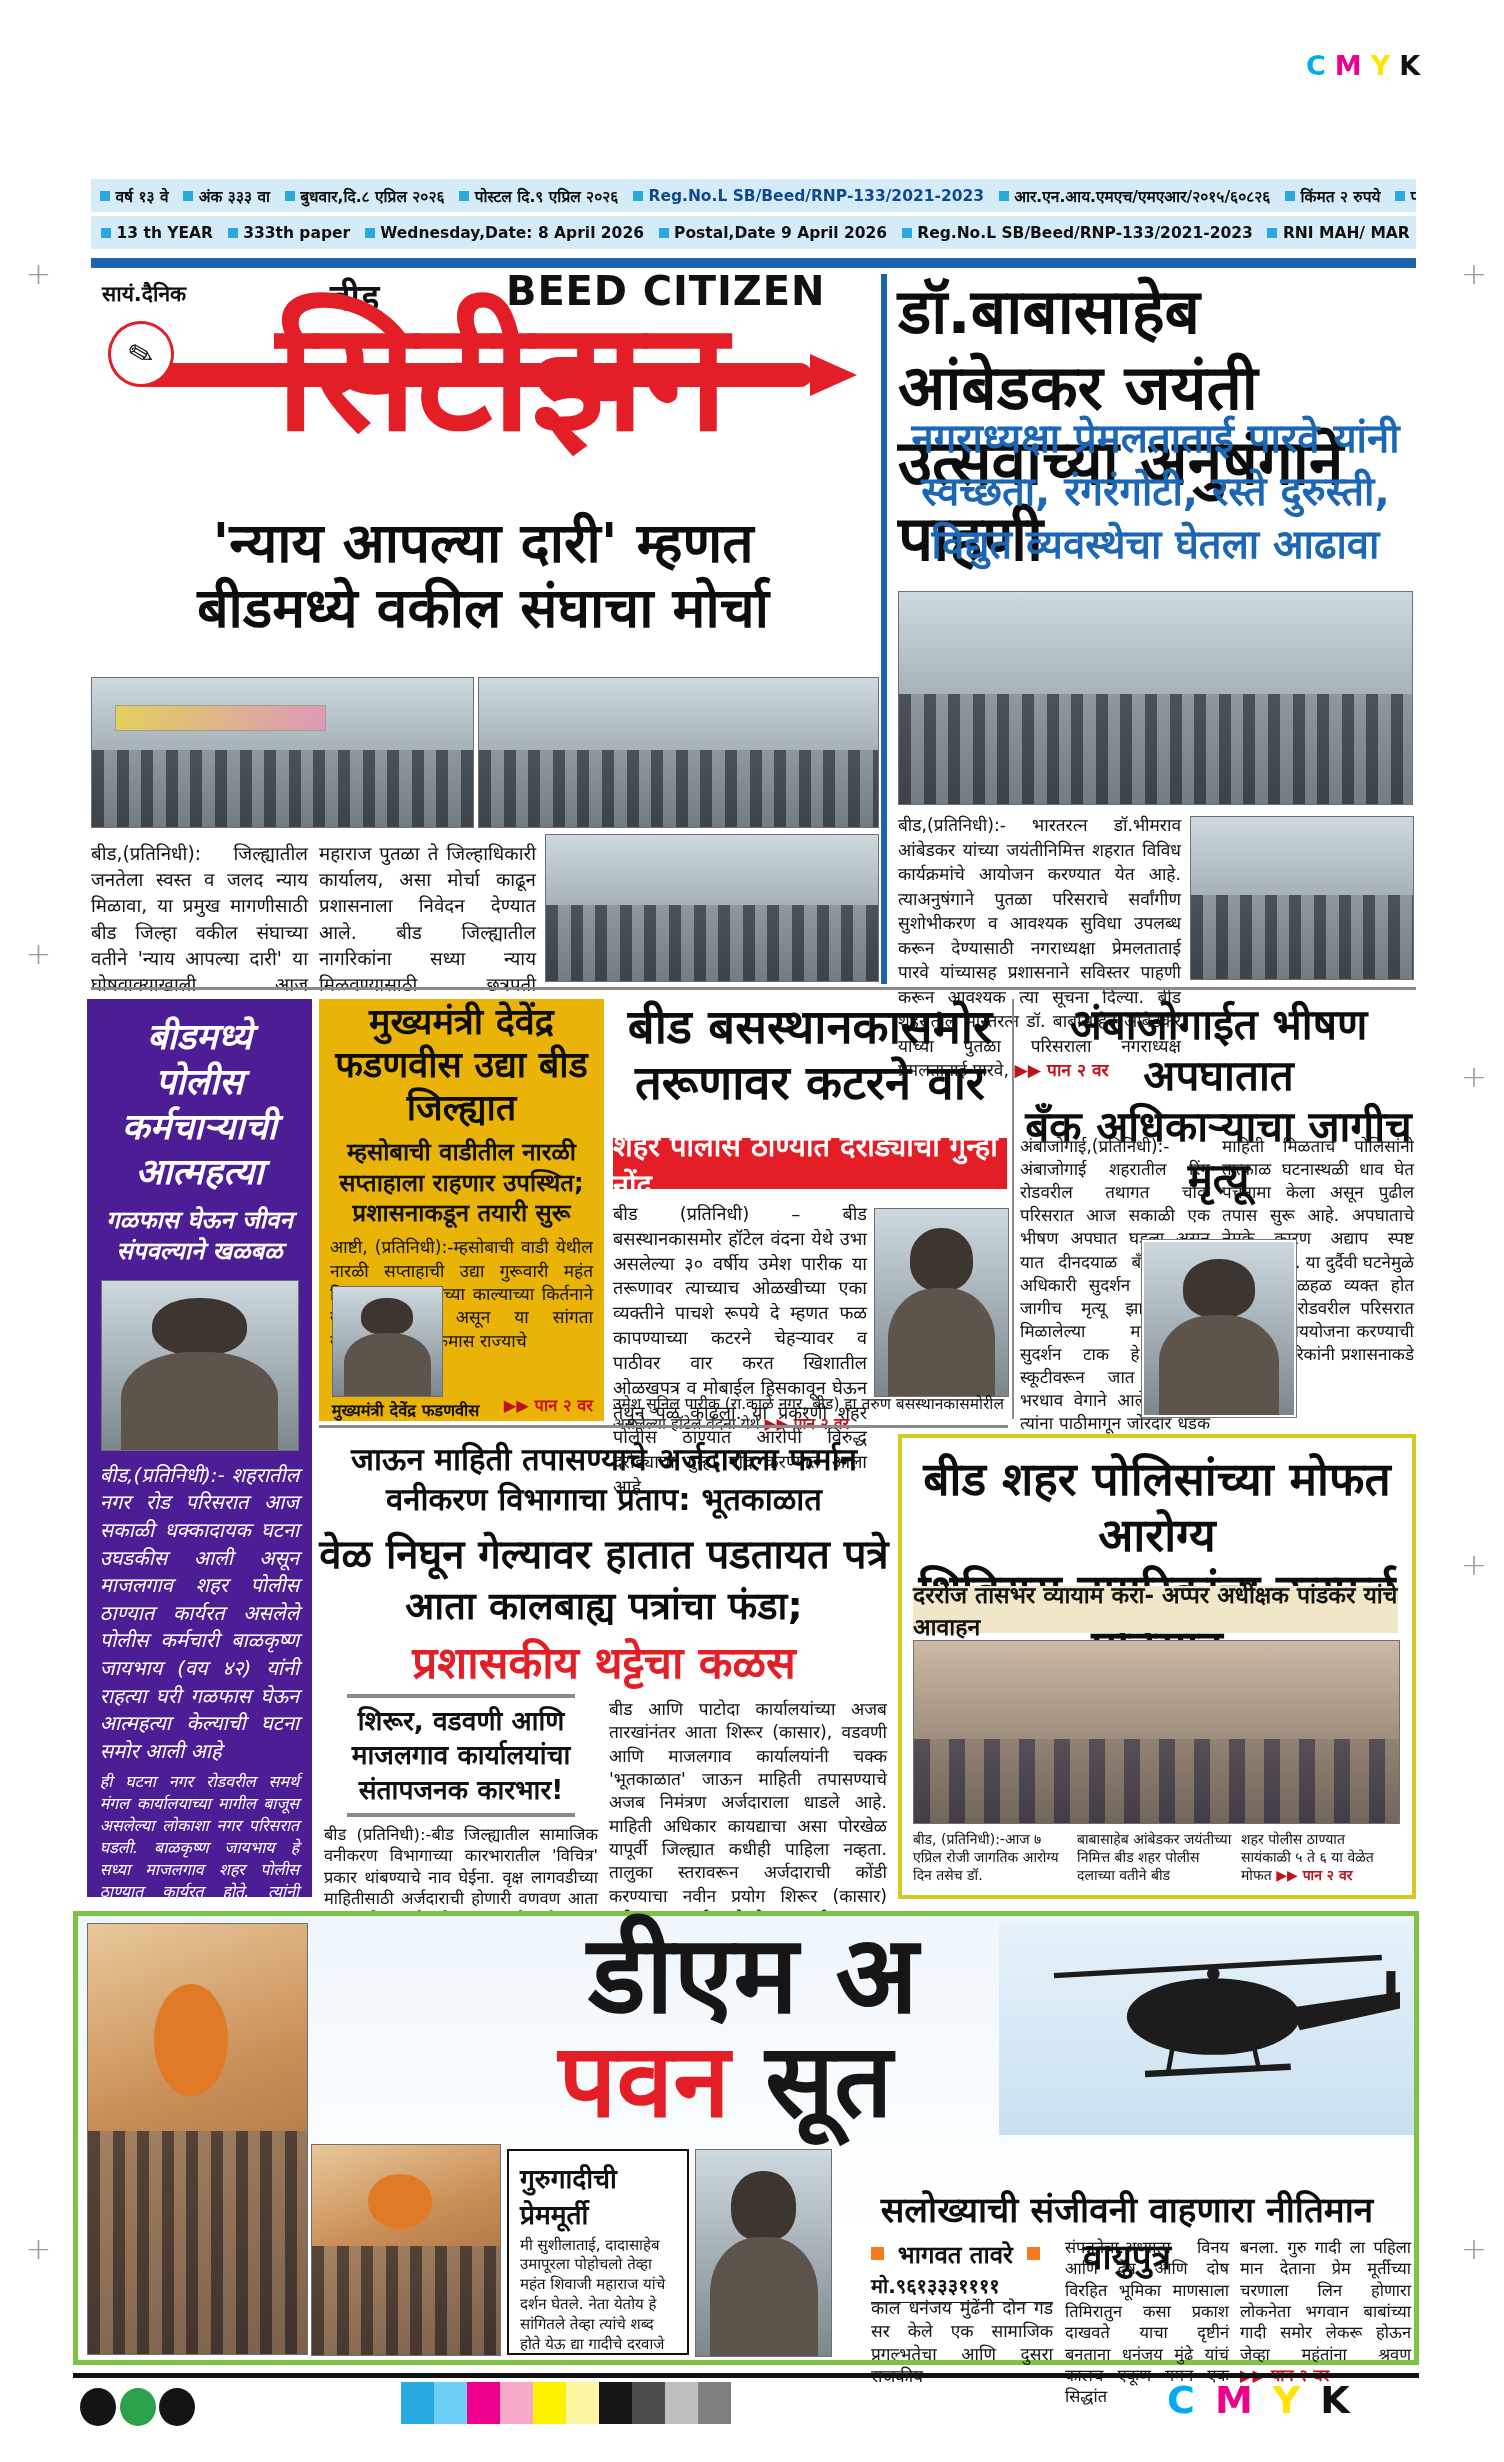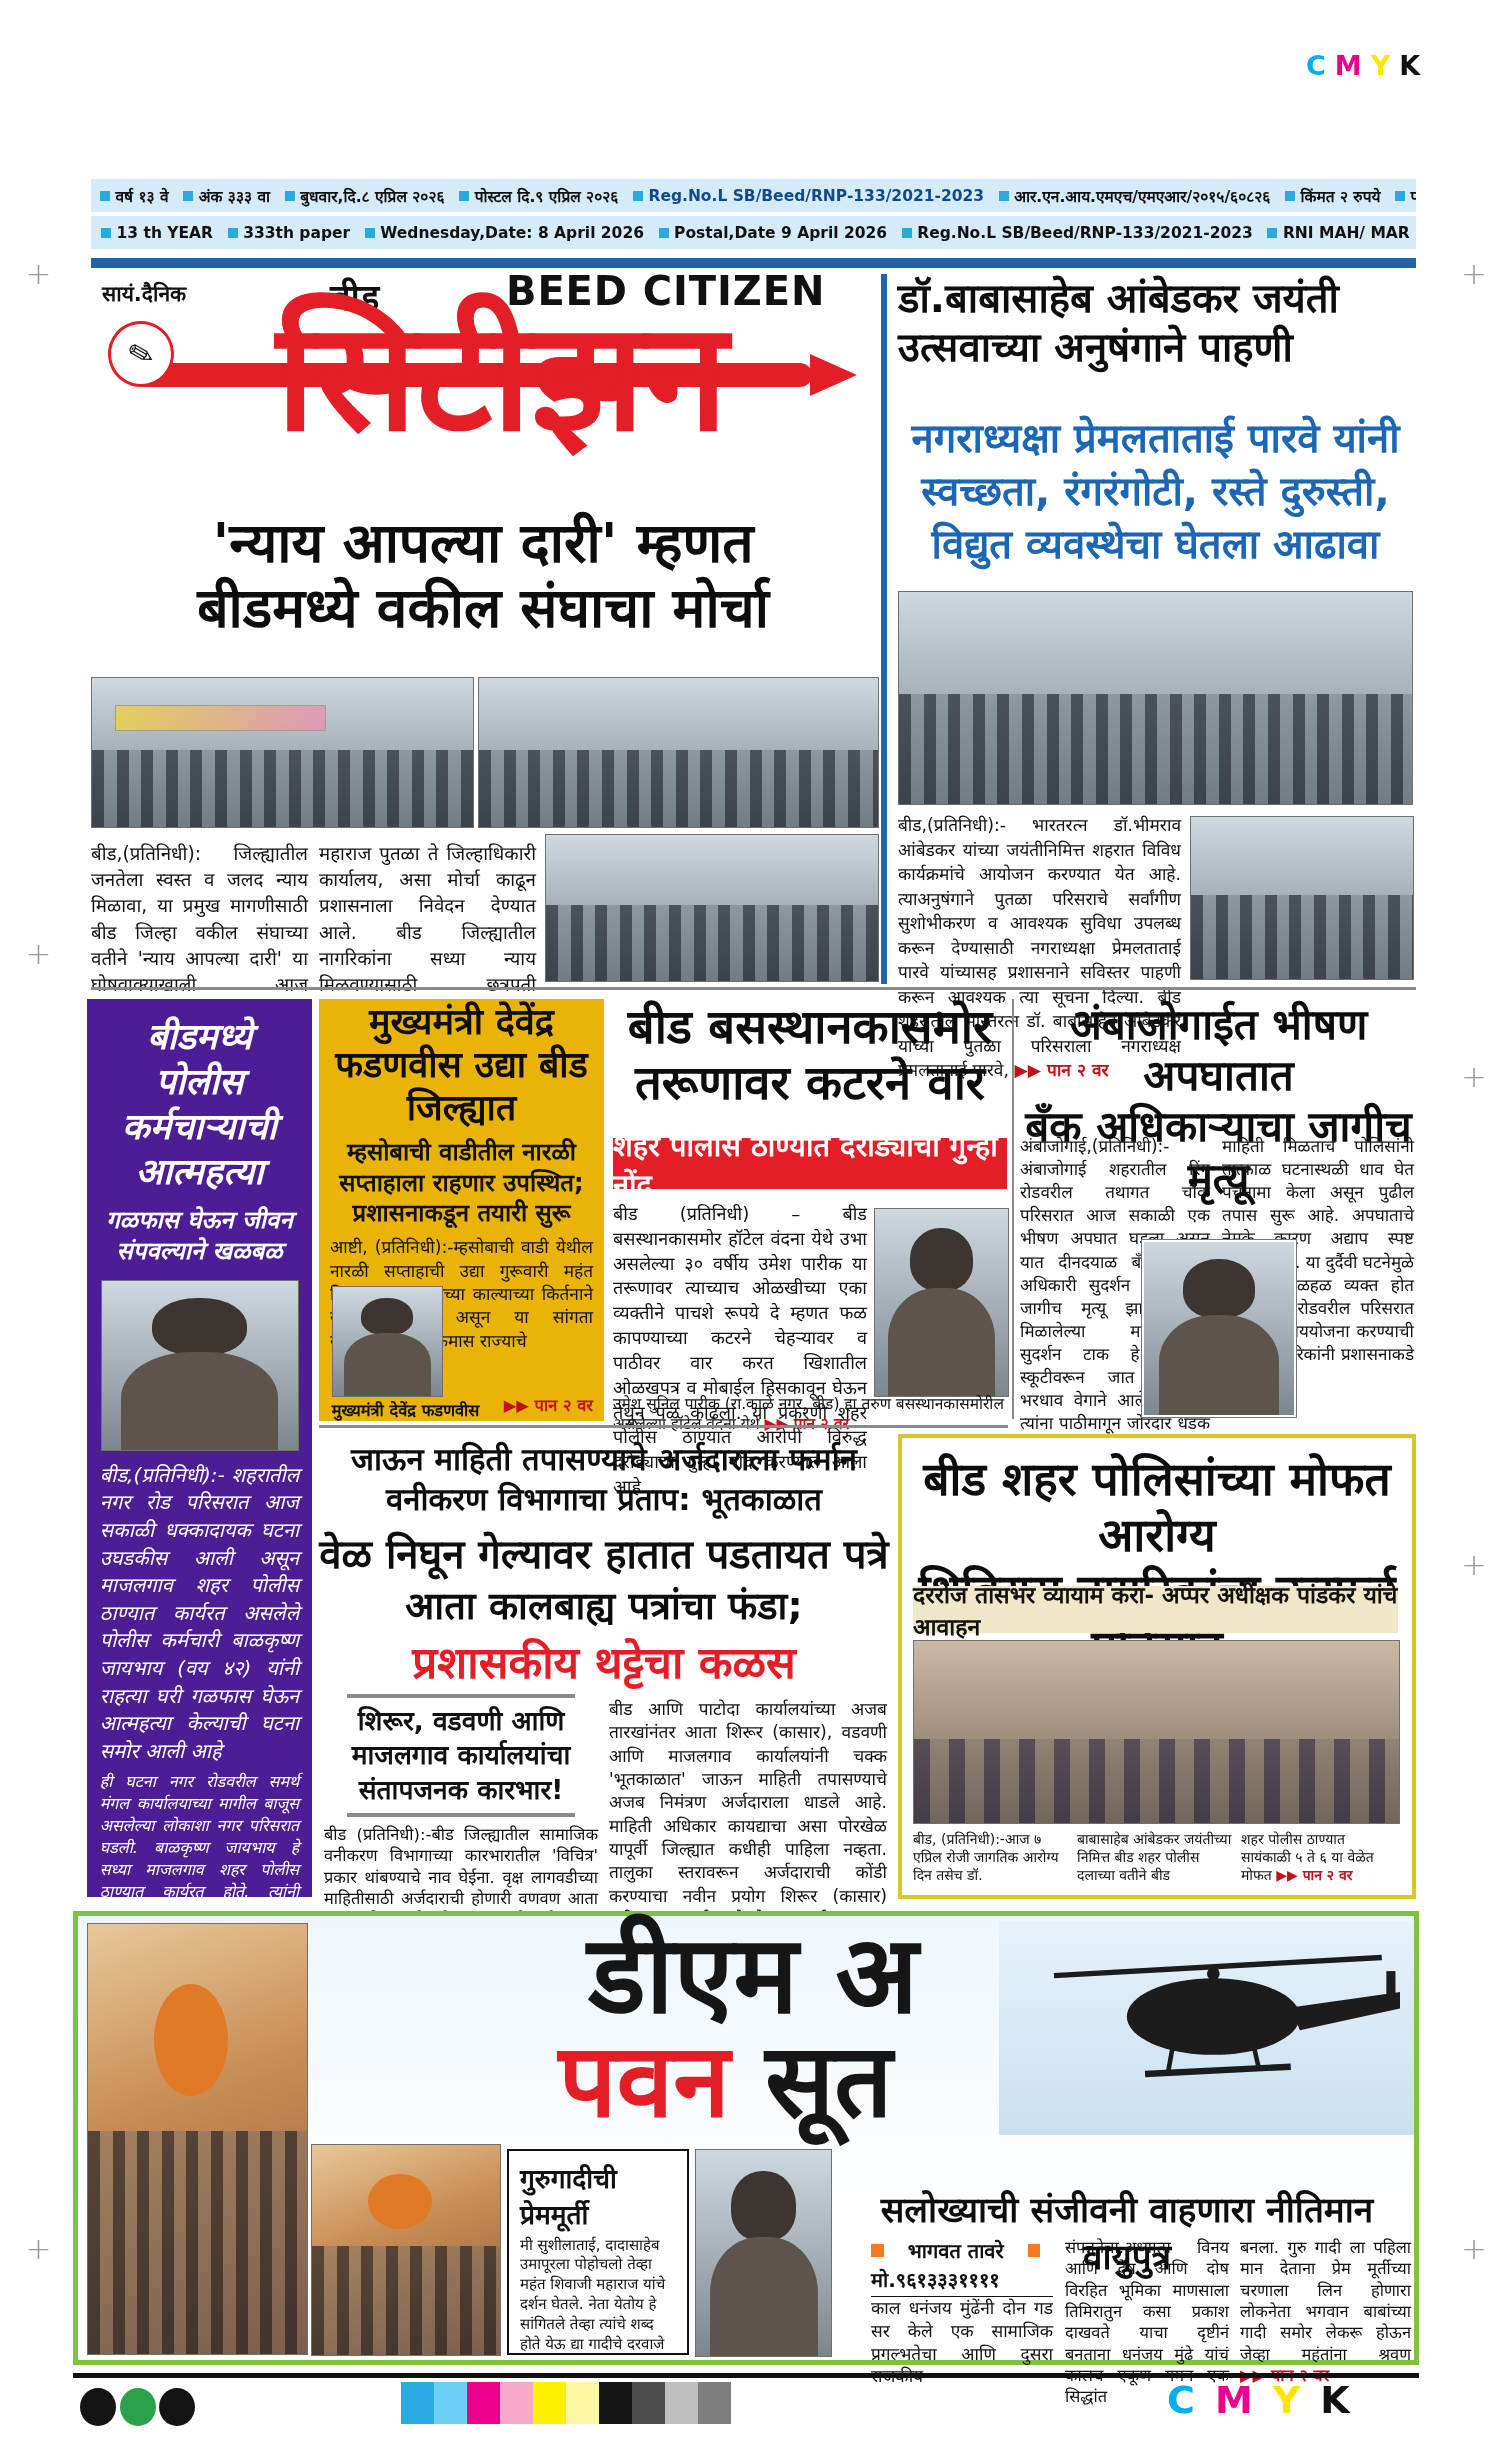--- a/index.html
+++ b/index.html
@@ -159,21 +159,21 @@
 
   <div class="abs j" style="left:91px;top:841px;width:217px;font-size:18.7px;line-height:1.4;">बीड,(प्रतिनिधी): जिल्ह्यातील जनतेला स्वस्त व जलद न्याय मिळावा, या प्रमुख मागणीसाठी बीड जिल्हा वकील संघाच्या वतीने 'न्याय आपल्या दारी' या घोषवाक्याखाली आज जिल्हाधिकारी कार्यालयावर मोर्चा काढण्यात आला. छत्रपती शिवाजी</div>
   <div class="abs j" style="left:319px;top:841px;width:217px;font-size:18.7px;line-height:1.4;">
     <span>महाराज पुतळा ते जिल्हाधिकारी कार्यालय, असा मोर्चा काढून प्रशासनाला निवेदन देण्यात आले. बीड जिल्ह्यातील नागरिकांना सध्या न्याय मिळवण्यासाठी छत्रपती संभाजीनगर, लातूर, जालना, पुणे आदी ठिकाणी जावे</span>
     <span class="jump">▶▶ पान २ वर</span>
   </div>
   <div class="photo crowd" style="left:545px;top:834px;width:332px;height:146px;"></div>
 
   <div class="vline" style="left:881px;top:274px;width:5.5px;height:710px;"></div>
 
-  <div class="abs b" style="left:898px;top:274px;width:515px;font-size:40px;line-height:1.22;color:#0d0d0d;">
+  <div class="abs b" style="left:898px;top:274px;width:515px;font-size:62px;line-height:1.22;color:#0d0d0d;">
     <div>डॉ.बाबासाहेब आंबेडकर जयंती</div>
     <div>उत्सवाच्या अनुषंगाने पाहणी</div>
   </div>
   <div class="abs b c" style="left:898px;top:412px;width:515px;font-size:40px;line-height:1.32;color:#1b66b5;">नगराध्यक्षा प्रेमलताताई पारवे यांनी स्वच्छता, रंगरंगोटी, रस्ते दुरुस्ती, विद्युत व्यवस्थेचा घेतला आढावा</div>
   <div class="photo crowd" style="left:898px;top:591px;width:513px;height:212px;"></div>
   <div class="abs j" style="left:898px;top:813px;width:283px;font-size:17.3px;line-height:1.42;">
     <span>बीड,(प्रतिनिधी):- भारतरत्न डॉ.भीमराव आंबेडकर यांच्या जयंतीनिमित्त शहरात विविध कार्यक्रमांचे आयोजन करण्यात येत आहे. त्याअनुषंगाने पुतळा परिसराचे सर्वांगीण सुशोभीकरण व आवश्यक सुविधा उपलब्ध करून देण्यासाठी नगराध्यक्षा प्रेमलताताई पारवे यांच्यासह प्रशासनाने सविस्तर पाहणी करून आवश्यक त्या सूचना दिल्या.</span>
     <span>बीड शहरातील भारतरत्न डॉ. बाबासाहेब आंबेडकर यांच्या पुतळा परिसराला नगराध्यक्ष प्रेमलताताई पारवे,</span>
     <span class="jump">▶▶ पान २ वर</span>
   </div>
@@ -281,21 +281,21 @@
     <div class="blkbox-border" style="left:429px;top:233px;width:182px;height:206px;overflow:hidden;">
       <div class="b" style="font-size:26.4px;">गुरुगादीची प्रेममूर्ती</div>
       <div style="font-size:15px;line-height:1.32;margin-top:3.6px;">मी सुशीलाताई, दादासाहेब उमापूरला पोहोचलो तेव्हा महंत शिवाजी महाराज यांचे दर्शन घेतले. नेता येतोय हे सांगितले तेव्हा त्यांचे शब्द होते येऊ द्या गादीचे दरवाजे सर्व भक्तांना खुले आहेत. बाबांना प्रेममूर्ती का म्हणतात हे काल महाराष्ट्राने अनुभवले.</div>
     </div>
 
     <div class="photo portrait" style="left:617px;top:233px;width:135px;height:206px;"></div>
 
     <div class="b c" style="position:absolute;left:757px;top:269px;width:584px;font-size:35px;color:#0d0d0d;">सलोख्याची संजीवनी वाहणारा नीतिमान वायुपुत्र</div>
 
     <div style="position:absolute;left:793px;top:321px;width:182px;">
-      <div class="b" style="font-size:20px;display:flex;align-items:center;gap:24px;">
+      <div class="b" style="font-size:24px;display:flex;align-items:center;gap:14px;">
         <span class="orange-sq"></span>
         <span>भागवत तावरे</span>
         <span class="orange-sq"></span>
       </div>
       <div class="b" style="font-size:20px;margin-top:1.8px;border-bottom:1.8px solid #111;padding-bottom:3.6px;">मो.९६१३३३११११</div>
     </div>
 
     <div class="j" style="position:absolute;left:793px;top:381px;width:182px;font-size:17.3px;line-height:1.32;">काल धनंजय मुंढेंनी दोन गड सर केले एक सामाजिक प्रगल्भतेचा आणि दुसरा राजकीय</div>
     <div class="j" style="position:absolute;left:987px;top:321px;width:164px;font-size:16.4px;line-height:1.3;">संपन्नतेचा.अध्यात्म विनय आणि द्वेष आणि दोष विरहित भूमिका माणसाला तिमिरातुन कसा प्रकाश दाखवते याचा दृष्टीनं बनताना धनंजय मुंढे यांचं कालच एकूण गमन एक सिद्धांत</div>
     <div class="j" style="position:absolute;left:1162px;top:321px;width:171px;font-size:16.4px;line-height:1.3;">

